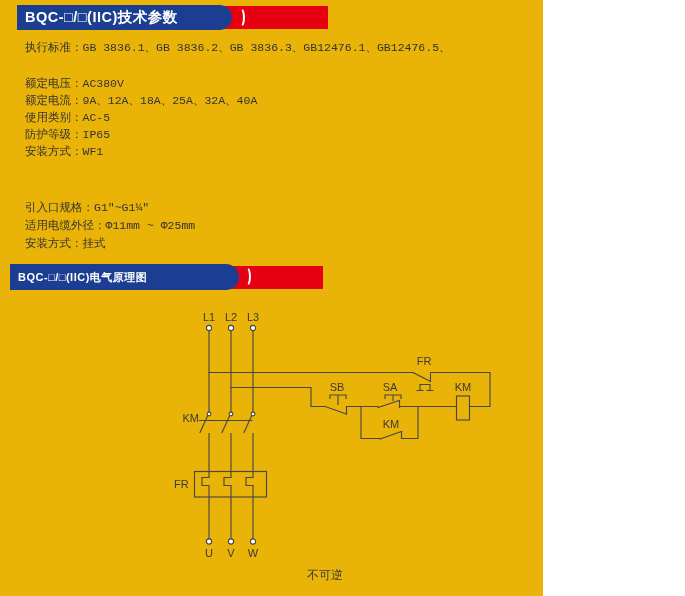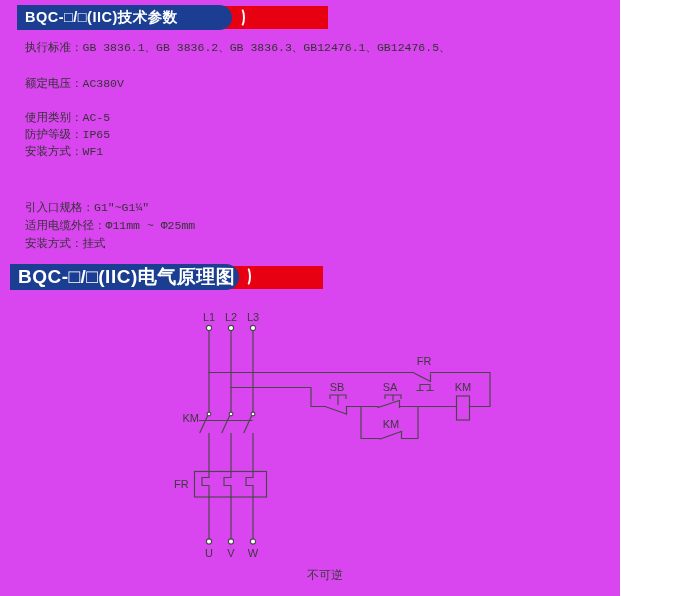--- a/index.html
+++ b/index.html
@@ -1,36 +1,36 @@
 <!DOCTYPE html>
 <html><head>
 <meta charset="utf-8">
 <style>
   html,body{margin:0;padding:0;background:#fff;}
   .page{
-    position:relative;width:620px;height:596px;background:#d946ef;overflow:hidden;
+    position:relative;width:543px;height:596px;background:#eab308;overflow:hidden;
     font-family:"Liberation Sans","DejaVu Sans",sans-serif;color:#333;
   }
   
   .banner{position:absolute;}
   .banner-red{position:absolute;background:#e60012;}
   .banner-blue{
     position:absolute;background:#1b3e93;color:#fff;font-weight:bold;
     display:flex;align-items:center;box-sizing:border-box;padding-left:8px;
     letter-spacing:0.5px;
   }
   .banner-arc{
     position:absolute;width:10px;height:21px;box-sizing:border-box;
     border:2.5px solid transparent;border-right:2.5px solid #ffffff;border-radius:50%;
   }
   #banner1 .banner-red{left:20px;top:6px;width:308px;height:23px;}
   #banner1 .banner-blue{left:17px;top:5px;width:215px;height:25px;border-radius:0 13px 13px 0;font-size:14.5px;}
   #banner1 .banner-arc{left:235px;top:7px;}
   #banner2 .banner-red{left:14px;top:266px;width:309px;height:23px;}
-  #banner2 .banner-blue{left:10px;top:264px;width:229px;height:26px;border-radius:0 13px 13px 0;font-size:19px;}
+  #banner2 .banner-blue{left:10px;top:264px;width:229px;height:26px;border-radius:0 13px 13px 0;font-size:11px;}
   #banner2 .banner-arc{left:241px;top:266px;}
   
   .spec{position:absolute;left:25px;font-size:11.5px;color:#333;white-space:nowrap;font-family:Liberation Mono, monospace;}
   .spec.indent{left:65px;}
   
   svg{position:absolute;left:0;top:0;}
   .wire{stroke:#474747;stroke-width:1.15;fill:none;stroke-linecap:square;}
   .term{stroke:#474747;stroke-width:1.1;fill:#ffffff;}
   text{fill:#3a3a3a;font-size:11px;font-family:"Liberation Sans","DejaVu Sans",sans-serif;}
   text.caption{font-size:12px;}
@@ -43,20 +43,21 @@
   <div class="banner" id="banner1">
     <div class="banner-red"></div>
     <div class="banner-blue">
       <span>BQC-□/□(IIC)技术参数</span>
     </div>
     <div class="banner-arc"></div>
   </div>
 
   <div class="spec" style="top:40px">执行标准：GB 3836.1、GB 3836.2、GB 3836.3、GB12476.1、GB12476.5、</div>
   <div class="spec" style="top:76px">额定电压：AC380V</div>
+  <div class="spec" style="top:93px">额定电流：9A、12A、18A、25A、32A、40A</div>
   <div class="spec" style="top:110px">使用类别：AC-5</div>
   <div class="spec" style="top:127px">防护等级：IP65</div>
   <div class="spec" style="top:144px">安装方式：WF1</div>
   <div class="spec" style="top:200px">引入口规格：G1"~G1¼"</div>
   <div class="spec" style="top:218px">适用电缆外径：Φ11mm ~ Φ25mm</div>
   <div class="spec" style="top:236px">安装方式：挂式</div>
 
   <div class="banner" id="banner2">
     <div class="banner-red"></div>
     <div class="banner-blue">

